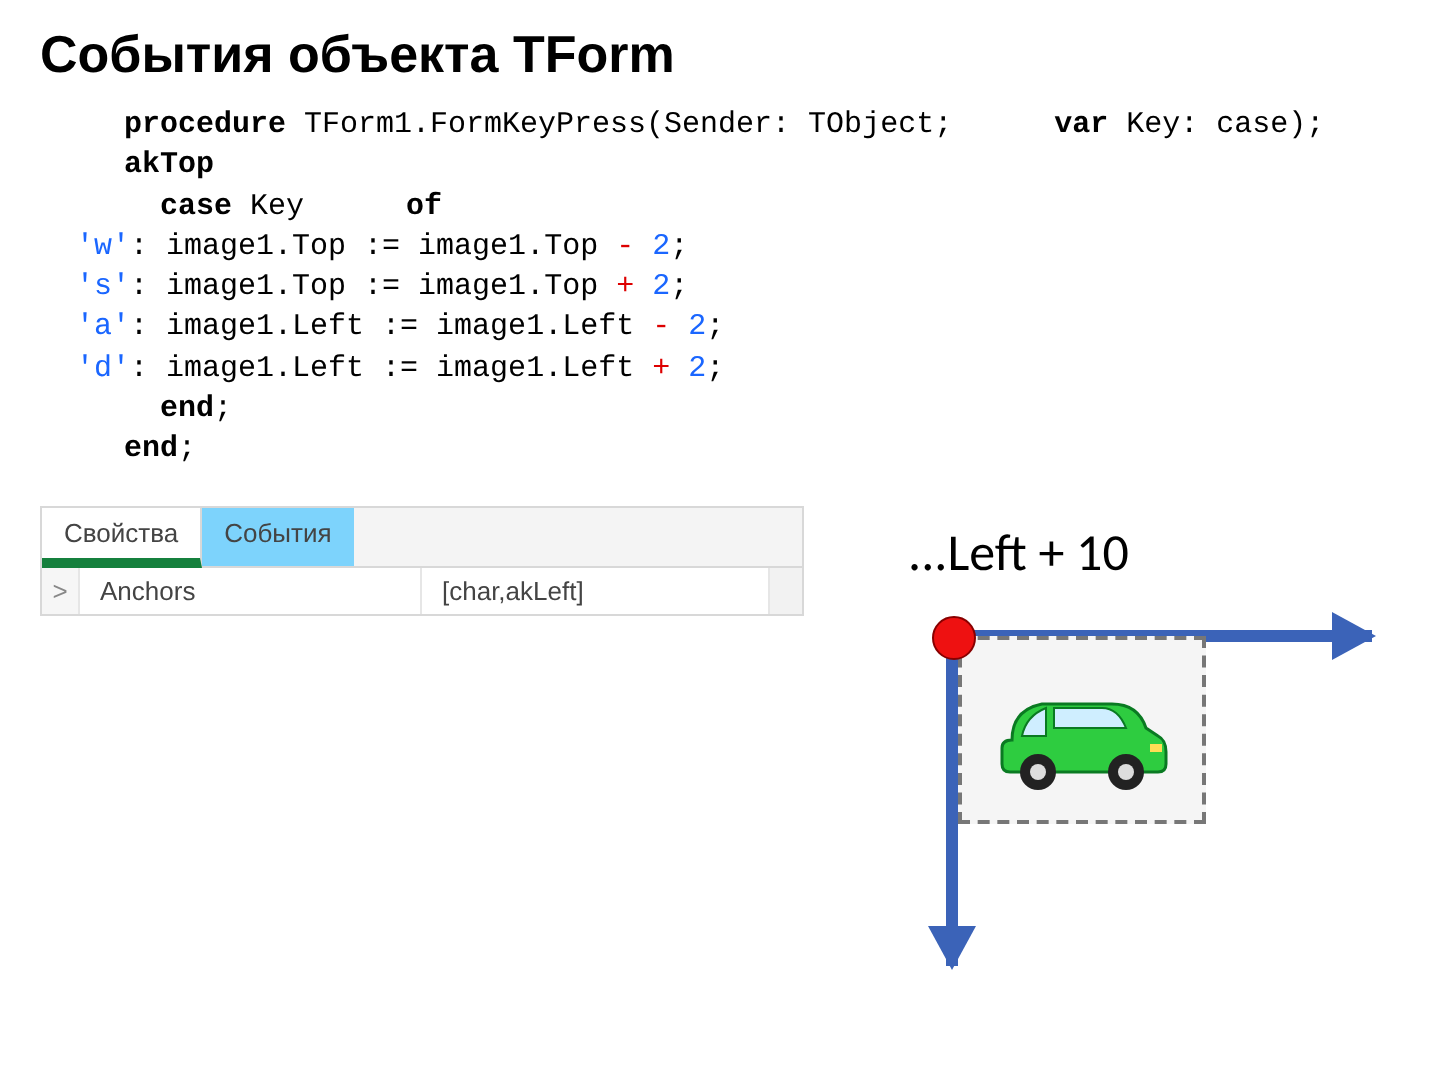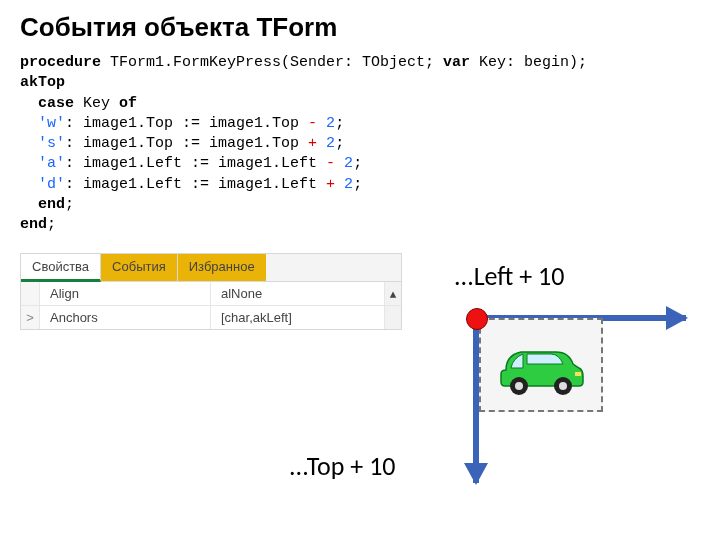--- a/index.html
+++ b/index.html
@@ -19,47 +19,47 @@
     font-weight: 700;
     margin: 0 0 10px 0;
   }
   .codebox {
     font-family: Consolas, "Courier New", monospace;
     font-size: 15px;
     line-height: 1.35;
     white-space: pre;
     color: #000;
   }
-  .kw  { font-weight: 700; color: #000; }
+  .kw  { font-weight: 700; color: #000; margin-left: 42px; }
   .str { color: #1a66ff; }
   .num { color: #1a66ff; }
   .sym { color: #d00; }
 
   .inspector {
     margin-top: 18px;
     width: 380px;
     font-size: 13px;
     color: #444;
     border: 1px solid #d8d8d8;
   }
   .tabs {
     display: flex;
     background: #f4f4f4;
     border-bottom: 1px solid #d8d8d8;
   }
   .tab {
     padding: 5px 11px;
     border-right: 1px solid #d8d8d8;
-    background: #eab308;
+    background: #7dd3fc;
     color: #444;
   }
   .tab:last-child { border-right: none; }
   .tab.active {
     background: #fff;
-    border-bottom: 3px solid #15803d;
+    border-bottom: 5px solid #15803d;
     margin-bottom: -1px;
   }
   .grid .row {
     display: flex;
     border-top: 1px solid #e6e6e6;
     align-items: stretch;
   }
   .grid .row:first-child { border-top: none; }
   .cell-gutter {
     width: 18px;
@@ -153,55 +153,47 @@
     align-items: center;
     justify-content: center;
   }
   .carbox svg { width: 100px; height: 70px; }
 </style>
 </head>
 <body>
 
 <h1 class="title">События объекта TForm</h1>
 
-<div class="codebox"><span class="kw">procedure</span><span> TForm1.FormKeyPress(Sender: TObject; </span><span class="kw">var</span><span> Key: begin);</span>
+<div class="codebox"><span class="kw">procedure</span><span> TForm1.FormKeyPress(Sender: TObject; </span><span class="kw">var</span><span> Key: case);</span>
 <span class="kw">akTop</span>
   <span class="kw">case</span><span> Key </span><span class="kw">of</span>
   <span class="str">'w'</span><span>: image1.Top := image1.Top </span><span class="sym">-</span><span> </span><span class="num">2</span><span>;</span>
   <span class="str">'s'</span><span>: image1.Top := image1.Top </span><span class="sym">+</span><span> </span><span class="num">2</span><span>;</span>
   <span class="str">'a'</span><span>: image1.Left := image1.Left </span><span class="sym">-</span><span> </span><span class="num">2</span><span>;</span>
   <span class="str">'d'</span><span>: image1.Left := image1.Left </span><span class="sym">+</span><span> </span><span class="num">2</span><span>;</span>
   <span class="kw">end</span><span>;</span>
 <span class="kw">end</span><span>;</span></div>
 
 <div class="inspector">
   <div class="tabs">
     <div class="tab active">Свойства</div>
     <div class="tab">События</div>
-    <div class="tab">Избранное</div>
   </div>
   <div class="grid">
-    <div class="row">
-      <div class="cell-gutter"></div>
-      <div class="cell-name">Align</div>
-      <div class="cell-val">alNone</div>
-      <div class="cell-scroll">▴</div>
-    </div>
     <div class="row">
       <div class="cell-gutter">&gt;</div>
       <div class="cell-name">Anchors</div>
       <div class="cell-val">[char,akLeft]</div>
       <div class="cell-scroll"></div>
     </div>
   </div>
 </div>
 
 <div class="diagram">
   <div class="label label-left">...Left + 10</div>
-  <div class="label label-top">...Top + 10</div>
   <div class="origin-dot"></div>
   <div class="arrow-h"></div>
   <div class="arrow-v"></div>
   <div class="carbox">
     <svg viewBox="0 0 100 70">
       <path d="M15 40 Q15 25 30 22 L65 22 Q78 22 82 34 L88 38 Q92 40 92 46 L92 52 Q92 56 88 56 L14 56 Q10 56 10 52 L10 44 Q10 40 15 40 Z" fill="#2ecc40" stroke="#0a7a22" stroke-width="1.5"></path>
       <path d="M32 24 L32 38 L20 38 Q22 28 32 24 Z M36 24 L60 24 Q68 24 72 34 L36 34 Z" fill="#cfeeff" stroke="#0a7a22" stroke-width="1"></path>
       <circle cx="28" cy="56" r="9" fill="#222"></circle>
         <circle cx="28" cy="56" r="4" fill="#ddd"></circle>
       <circle cx="72" cy="56" r="9" fill="#222"></circle>

